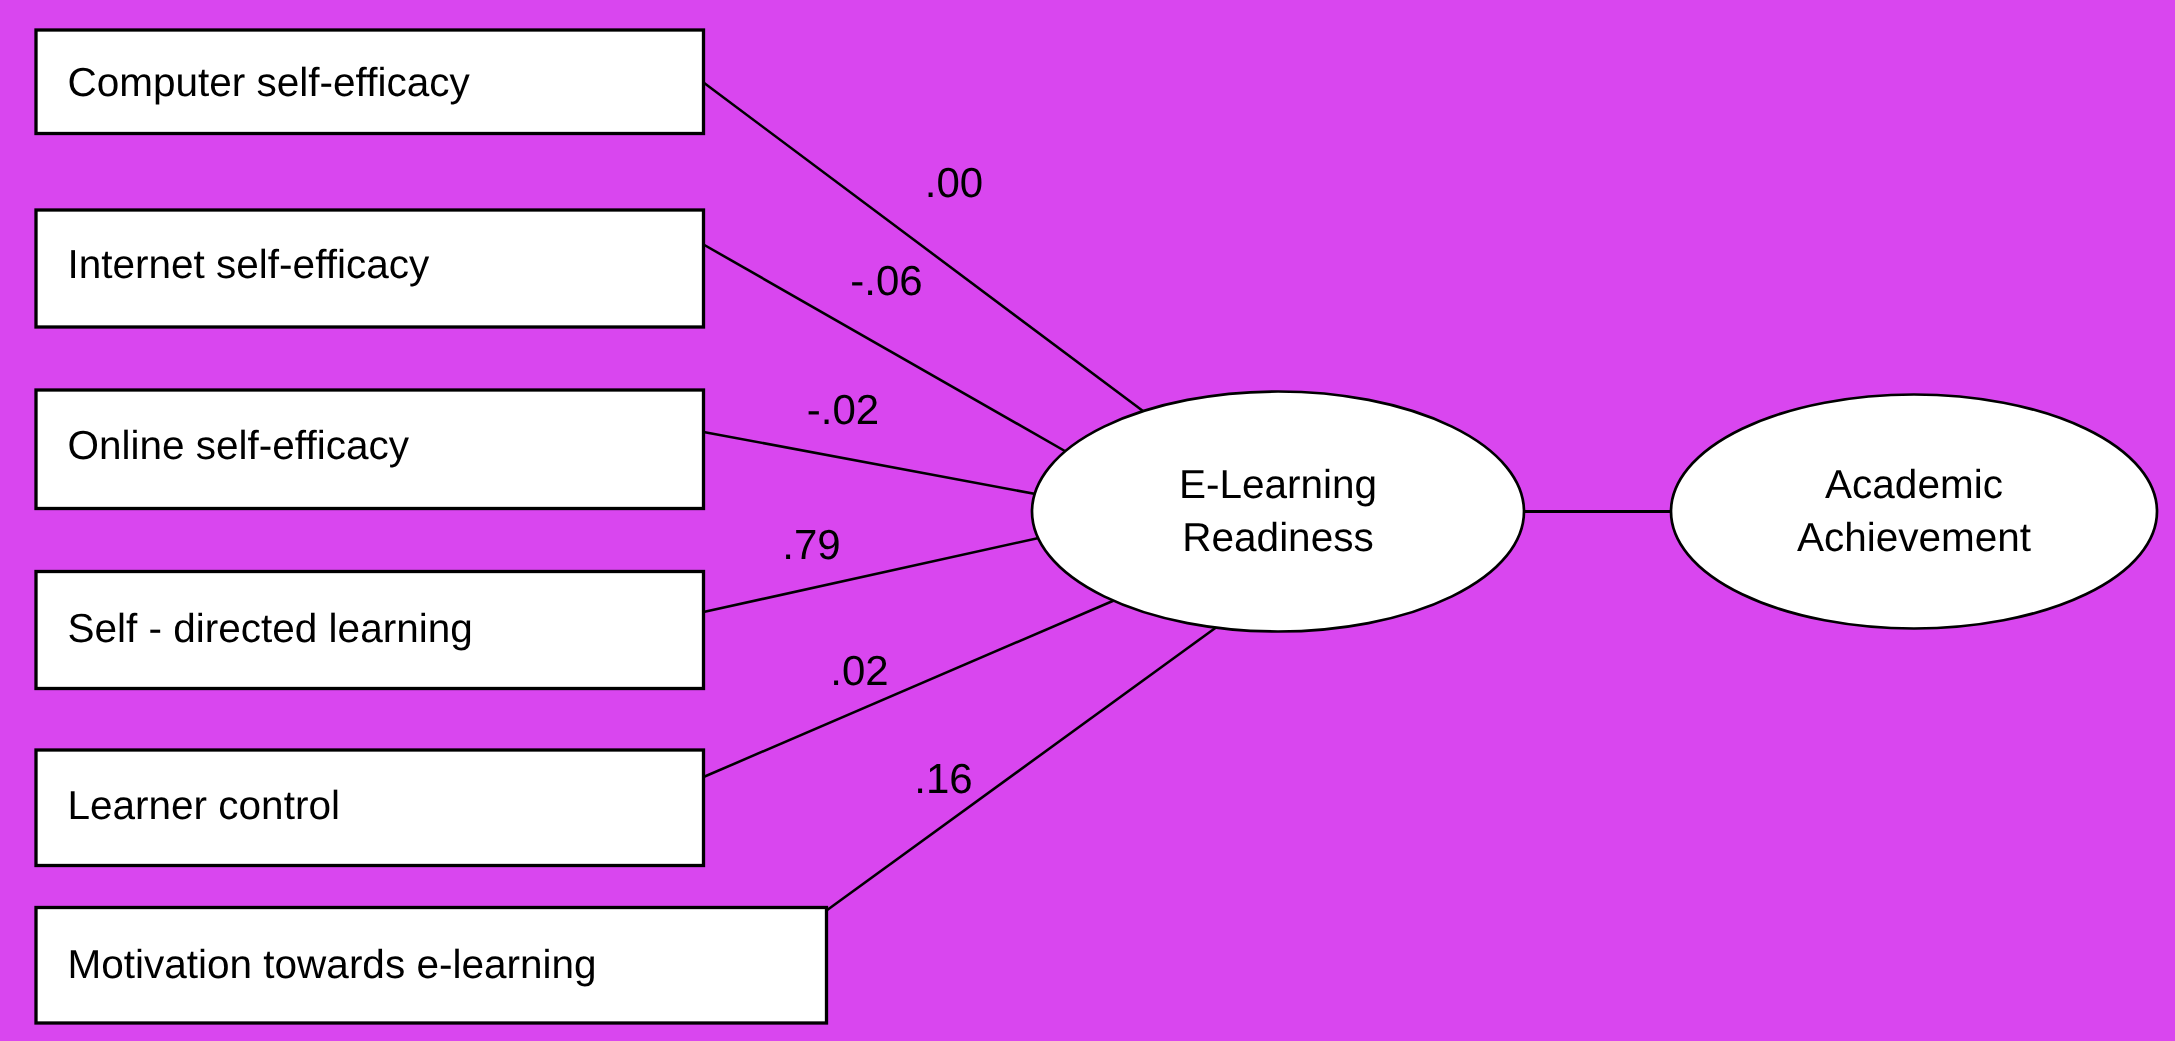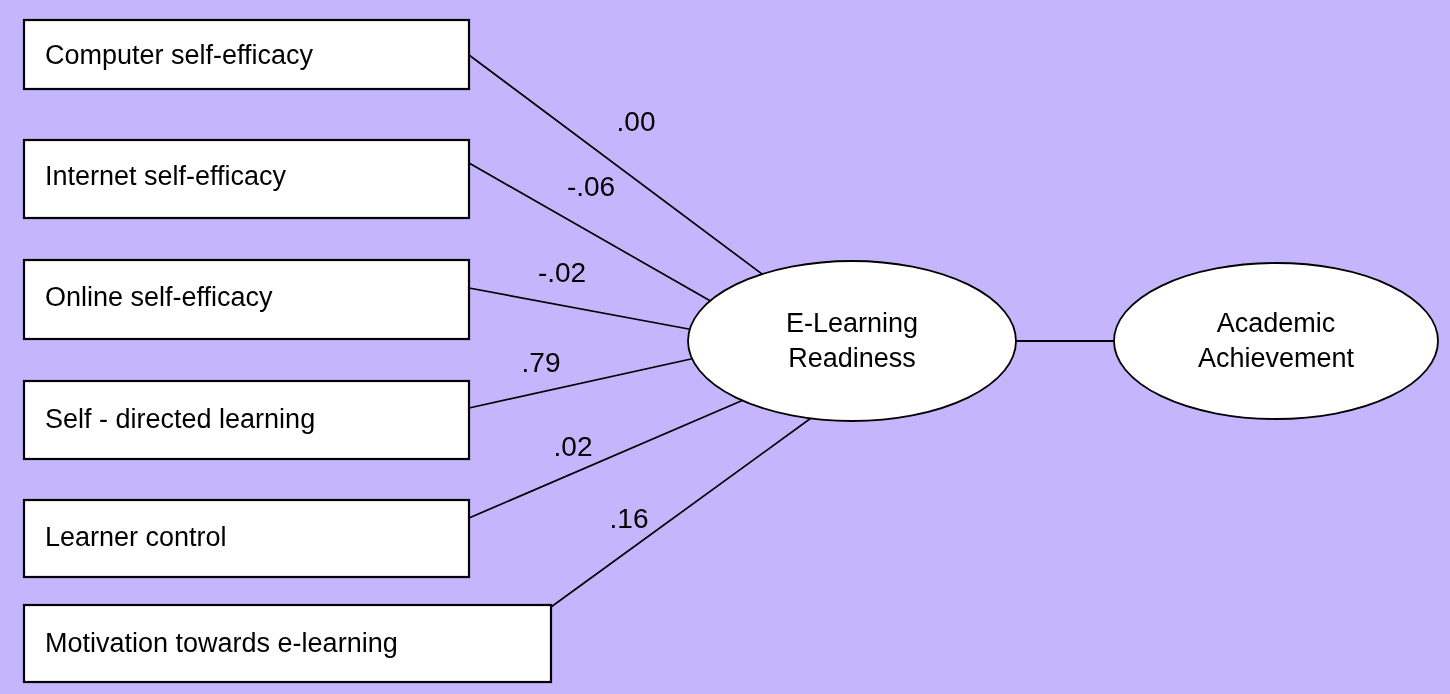--- a/index.html
+++ b/index.html
@@ -9,21 +9,21 @@
     background: #ffffff;
   }
   body {
     font-family: "Liberation Sans", sans-serif;
     color: #000000;
   }
   #diagram-root {
     position: relative;
     width: 1450px;
     height: 694px;
-    background: #c4b5fd;
+    background: #d946ef;
     overflow: hidden;
   }
   #model-svg {
     position: absolute;
     top: 0;
     left: 0;
     width: 1450px;
     height: 694px;
     display: block;
   }

